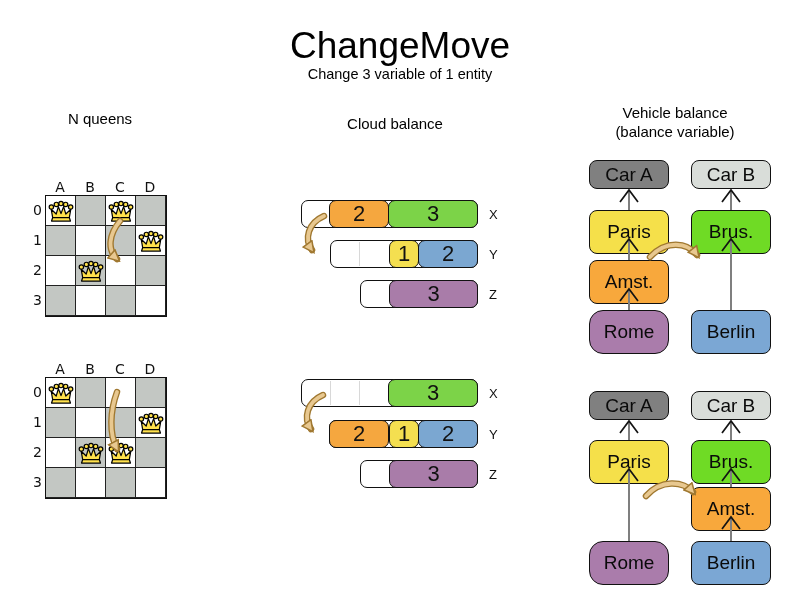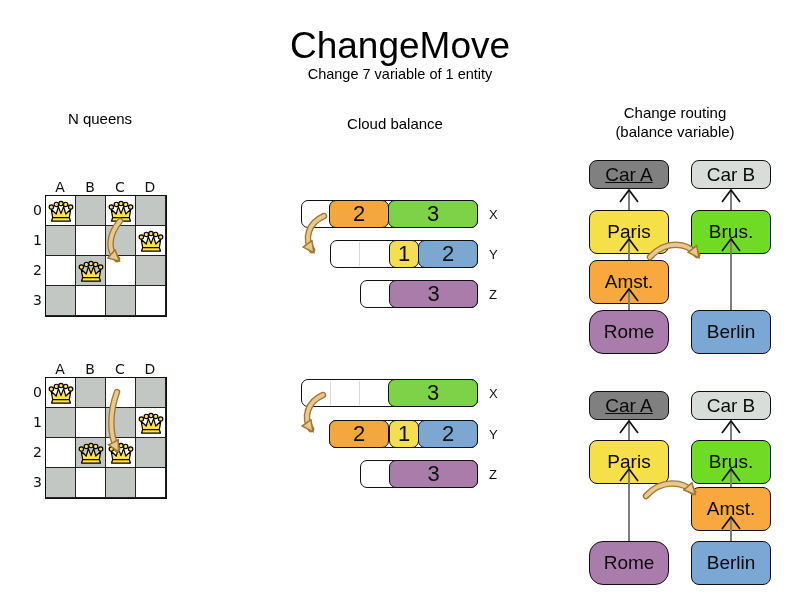--- a/index.html
+++ b/index.html
@@ -34,21 +34,21 @@
   .blk-yellow{background:var(--c-yellow,#F4DF50);}
   .blk-blue{background:var(--c-blue,#7BA7D1);}
   .blk-purple{background:var(--c-purple,#A97CA9);}
   .mlabel{position:absolute;font-size:13px;color:#111;}
 
   
   .node{position:absolute;width:80px;height:44px;border:1.7px solid #111;border-radius:8px;
         box-sizing:border-box;display:flex;align-items:center;justify-content:center;
         font-size:19px;color:#0a0a0a;}
   .node.car{height:29px;}
-  .n-cara{background:var(--c-car_a,#808080);text-decoration:underline;}
+  .n-cara{background:var(--c-car_a,#808080);}
   .n-carb{background:var(--c-car_b,#D9DDD9);}
   .n-paris{background:var(--c-paris,#F5E04A);}
   .n-brus{background:var(--c-brussels,#6FDB25);}
   .n-amst{background:var(--c-amsterdam,#F8A83C);}
   .n-rome{background:var(--c-rome,#AA7CAB);border-radius:14px;}
   .n-berlin{background:var(--c-berlin,#7BA7D4);}
 
   #overlay{position:absolute;left:0;top:0;z-index:5;pointer-events:none;}
   .chainline{stroke:#7f7f7f;stroke-width:2;}
   .chev{stroke:#141414;stroke-width:1.7;fill:none;}
@@ -70,25 +70,25 @@
           <circle cx="21.3" cy="8.5" r="2.5"></circle>
           <circle cx="27" cy="11.5" r="2.5"></circle>
           <path d="M6.5 23.5 L4.8 14 L10.5 19.5 L13 11 L16 19 L19 11 L21.5 19.5 L27.2 14 L25.5 23.5 Z"></path>
           <path d="M6.5 23.5 L25.5 23.5 L26.8 27.5 L5.2 27.5 Z"></path>
         </g>
       </symbol>
     </defs>
   </svg>
 
   <div class="abs title">ChangeMove</div>
-  <div class="abs subtitle">Change 7 variable of 1 entity</div>
+  <div class="abs subtitle">Change 3 variable of 1 entity</div>
 
   <div class="abs seclabel" style="left:20px;top:110px;width:160px;">N queens</div>
   <div class="abs seclabel" style="left:295px;top:115px;width:200px;">Cloud balance</div>
-  <div class="abs seclabel" style="left:575px;top:104px;width:200px;">Change routing</div>
+  <div class="abs seclabel" style="left:575px;top:104px;width:200px;">Vehicle balance</div>
   <div class="abs seclabel" style="left:575px;top:123px;width:200px;">(balance variable)</div>
 
   <div class="abs colh" style="left:45px;top:179px;">A</div>
   <div class="abs colh" style="left:75px;top:179px;">B</div>
   <div class="abs colh" style="left:105px;top:179px;">C</div>
   <div class="abs colh" style="left:135px;top:179px;">D</div>
   <div class="abs rowh" style="left:27px;top:202px;">0</div>
   <div class="abs rowh" style="left:27px;top:232px;">1</div>
   <div class="abs rowh" style="left:27px;top:262px;">2</div>
   <div class="abs rowh" style="left:27px;top:292px;">3</div>

